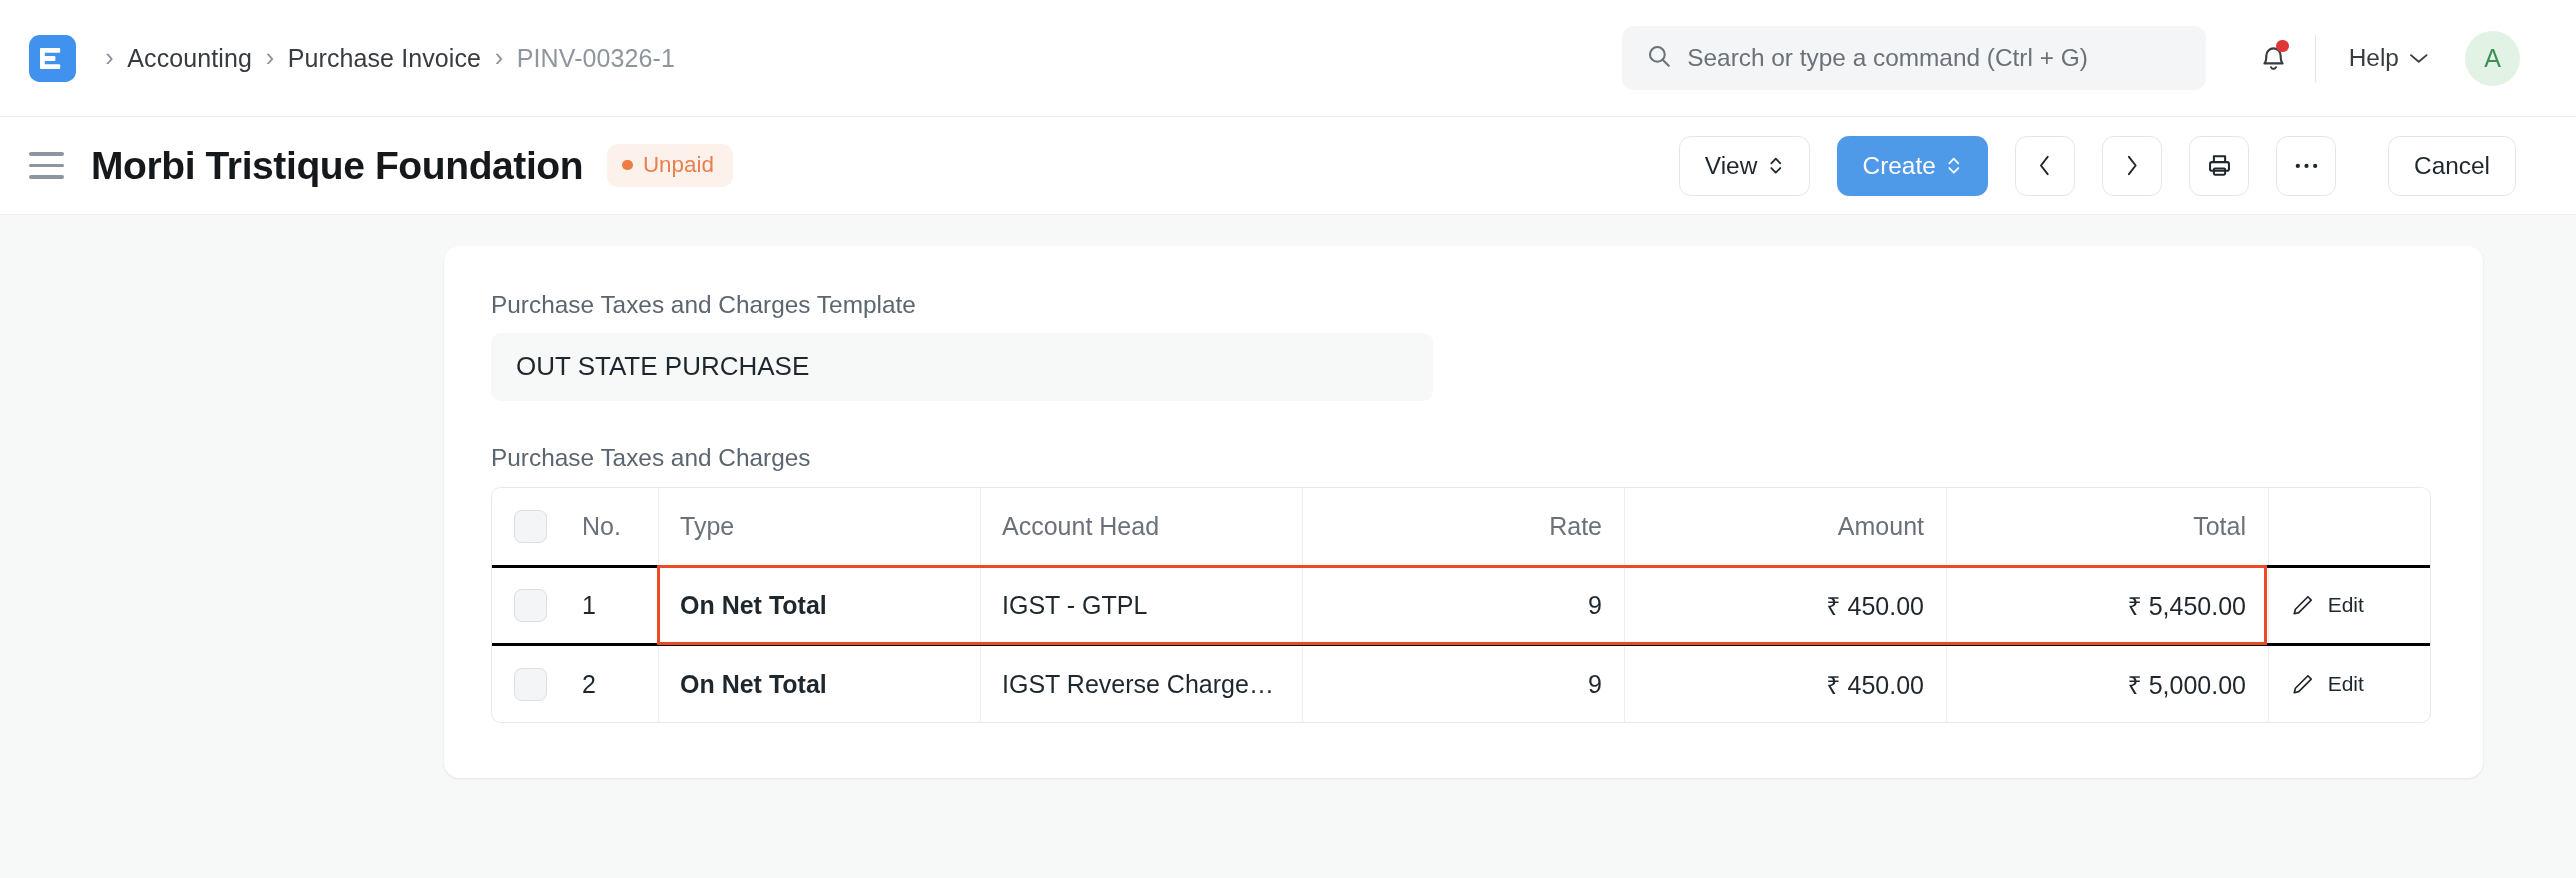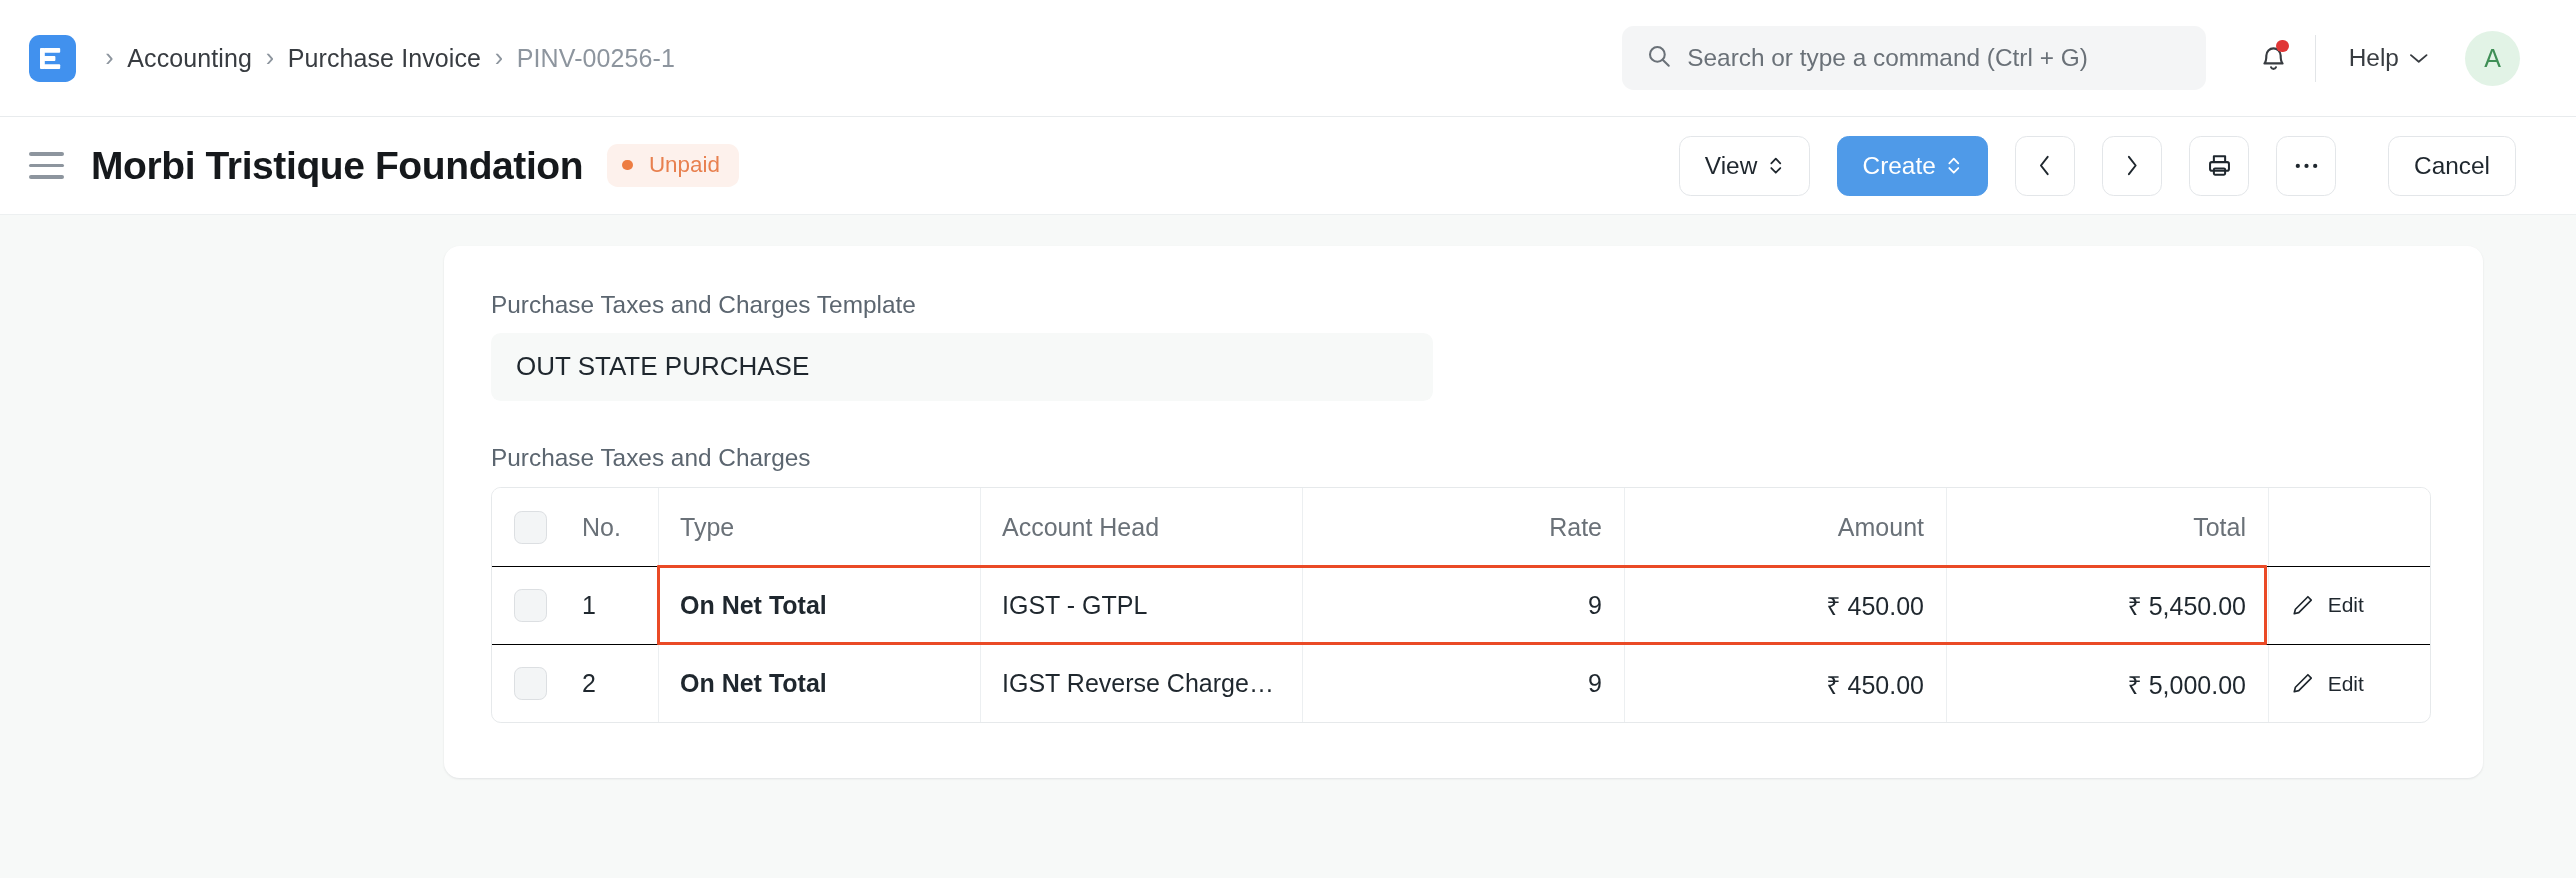--- a/index.html
+++ b/index.html
@@ -121,21 +121,21 @@
     margin-left: 25px;
     white-space: nowrap;
   }
   .status-pill {
     margin-left: 23.4px;
     background: #fdf1ec;
     color: #e8804f;
     border-radius: 10.7px;
     padding: 7.8px 19.5px 8.8px 15.6px;
     font-size: 22.4px;
-    display: flex; align-items: center; gap: 16px;
+    display: flex; align-items: center; gap: 10px;
     white-space: nowrap;
   }
   .status-pill .dot {
     width: 10.7px; height: 10.7px; border-radius: 50%;
     background: #ed7d42; display:block;
   }
 
   .actions {
     position: absolute;
     right: 60px; top: 50%; transform: translateY(-50%);
@@ -195,21 +195,21 @@
   
   .grid {
     border: 1px solid #e6e9eb;
     border-radius: 9.8px;
     overflow: hidden;
     width: 1940px;
   }
   table { border-collapse: collapse; width: 100%; table-layout: fixed; }
   th, td {
     border-right: 1px solid #eceff1;
-    border-bottom: 1px solid #000000;
+    border-bottom: 3px solid #000000;
     height: 78px;
     padding: 0 21.5px;
     font-size: 25px;
     vertical-align: middle;
   }
   tr:last-child td { border-bottom: none; }
   th:last-child, td:last-child { border-right: none; }
   thead th {
     color: #6a7178;
     font-weight: 400;
@@ -276,21 +276,21 @@
         <rect x="0" y="4" width="5" height="22" rx="1" fill="#ffffff"></rect>
       </svg>
     </div>
 
     <div class="breadcrumb">
       <span class="crumb-sep">›</span>
       <span class="crumb">Accounting</span>
       <span class="crumb-sep">›</span>
       <span class="crumb">Purchase Invoice</span>
       <span class="crumb-sep">›</span>
-      <span class="crumb muted">PINV-00256-1</span>
+      <span class="crumb muted">PINV-00326-1</span>
     </div>
   </div>
 
   <div class="nav-right">
 
     <div class="searchbox">
       <span>
         <svg width="26" height="26" viewBox="0 0 24 24" fill="none" stroke="#6a7178" stroke-width="1.9" aria-hidden="true">
           <circle cx="10.5" cy="10.5" r="6.8"></circle>
           <line x1="15.6" y1="15.6" x2="21" y2="21" stroke-linecap="round"></line>

